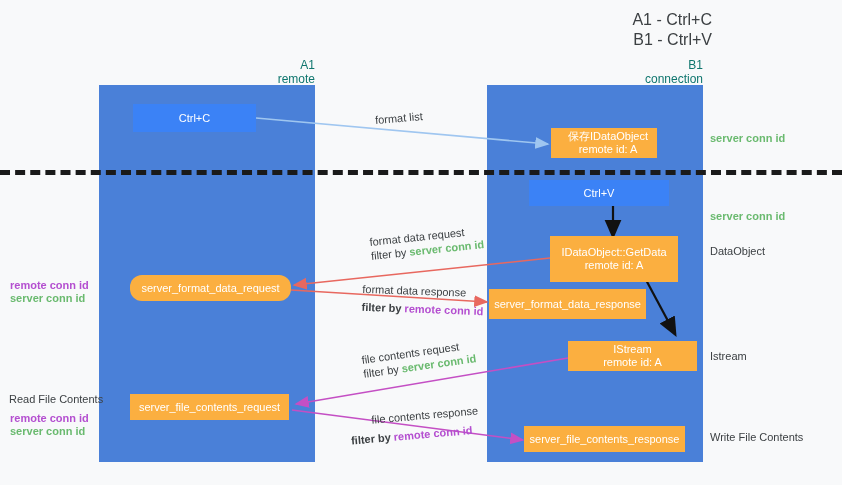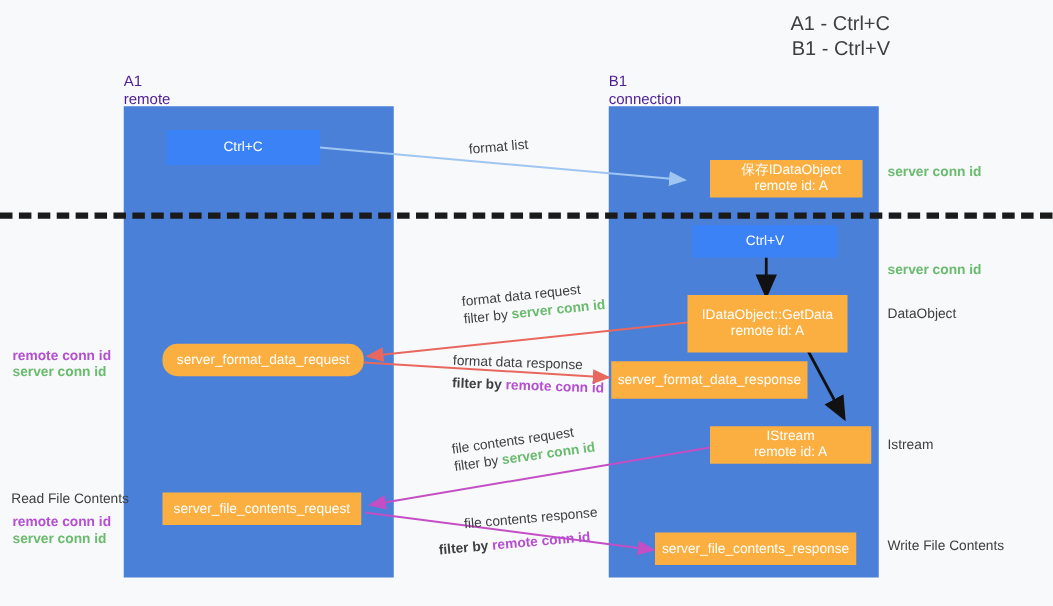--- a/index.html
+++ b/index.html
@@ -27,23 +27,23 @@
     left: 0; top: 10px;
     width: 712px;
     text-align: right;
     font-size: 16px;
     color: #3c4043;
     line-height: 20px;
   }
 
   
   .col-header {
-    text-align: left;
+    text-align: right;
     font-size: 12px;
-    color: #4c1d95;
+    color: #0f766e;
     line-height: 14px;
   }
   .col-header .h1 { display: block; }
   .col-header .h2 { display: block; }
 
   
   .lane {
     background: #4a80d8;
   }
 
@@ -150,26 +150,26 @@
 
     <line x1="568" y1="358" x2="296" y2="404" stroke="#c44fc4" stroke-width="1.6" marker-end="url(#ah-mag)"></line>
 
     <line x1="292" y1="410" x2="523" y2="440" stroke="#c44fc4" stroke-width="1.6" marker-end="url(#ah-mag)"></line>
   </svg>
 
   <div class="abs box green" style="left:133px; top:104px; width:123px; height:28px;">
     <span>Ctrl+C</span>
   </div>
 
-  <div class="abs box orange" style="left:568px; top:128px; width:122px; height:30px;padding-left:12px;">
+  <div class="abs box orange" style="left:551px; top:128px; width:106px; height:30px;padding-left:12px;">
     <span>保存IDataObject</span>
     <span class="l2">remote id: A</span>
   </div>
 
-  <div class="abs box green" style="left:554px; top:180px; width:116px; height:26px;">
+  <div class="abs box green" style="left:529px; top:180px; width:140px; height:26px;">
     <span>Ctrl+V</span>
   </div>
 
   <div class="abs box orange" style="left:550px; top:236px; width:128px; height:46px;">
     <span>IDataObject::GetData</span>
     <span class="l2">remote id: A</span>
   </div>
 
   <div class="abs box orange" style="left:130px; top:275px; width:161px; height:26px;border-radius:12px;">
     <span>server_format_data_request</span>

